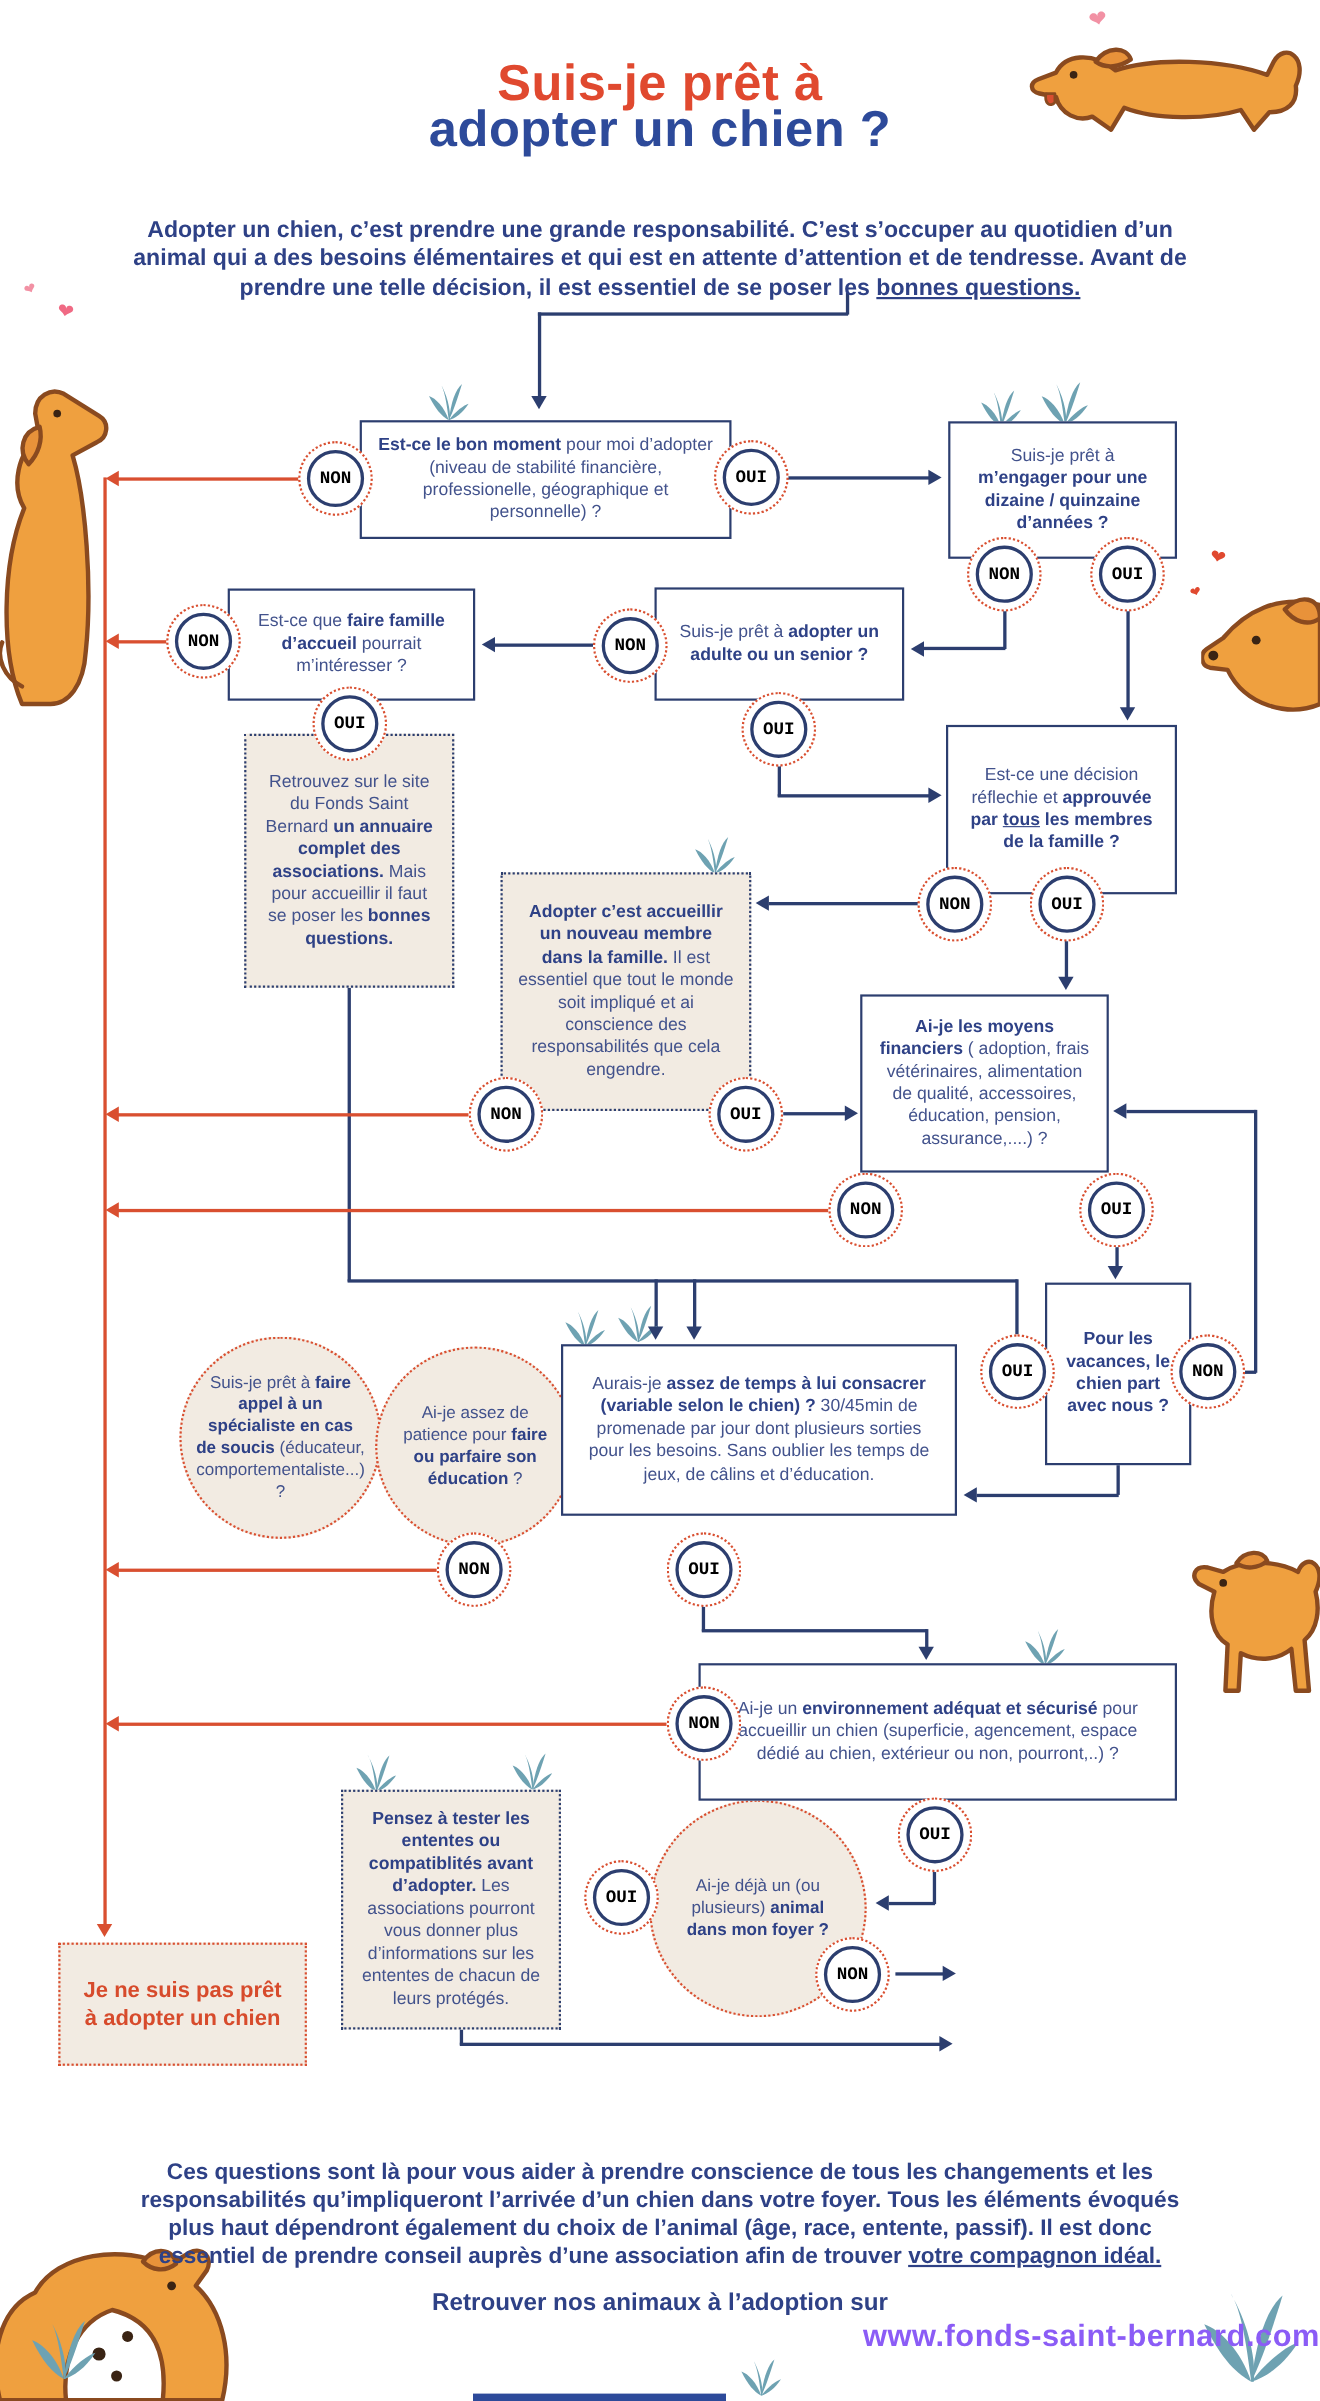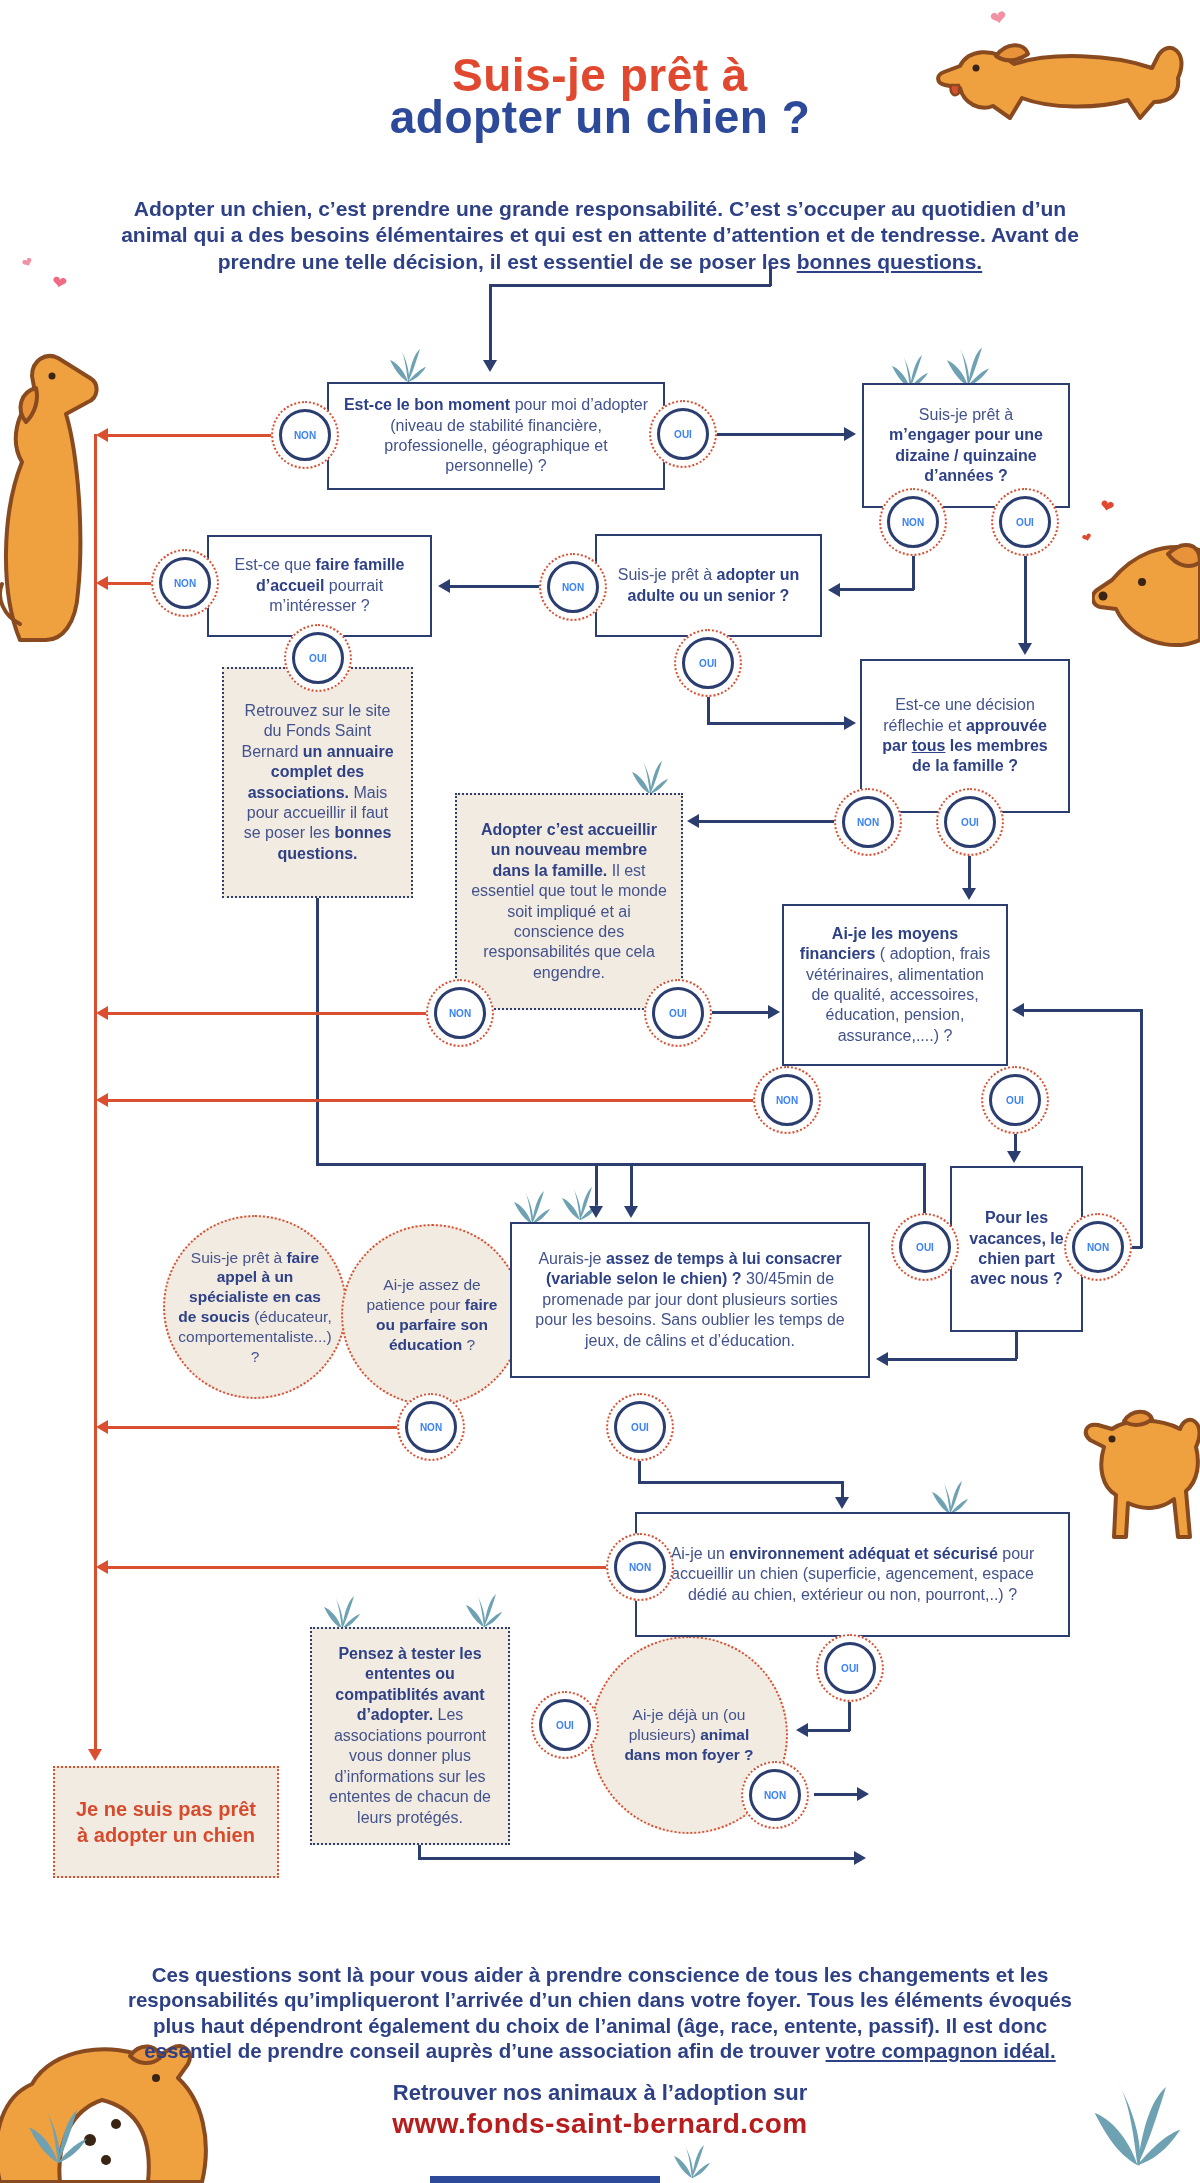--- a/index.html
+++ b/index.html
@@ -8,40 +8,40 @@
   .page { position:relative; width:1200px; height:2183px; margin:0 auto; background:#fff; overflow:hidden; }
 
   
   .title-line { position:absolute; left:0; width:100%; text-align:center; font-weight:800; font-size:46px; letter-spacing:.5px; z-index:6; }
   .t-red { color:#e0492f; }
   .t-navy { color:#2d4a9a; }
   .para { position:absolute; text-align:center; font-weight:bold; color:#2e4186; z-index:6; }
   .intro { left:110px; top:196px; width:980px; font-size:21px; line-height:1.26; }
   .outro { left:110px; top:1962px; width:980px; font-size:20.5px; line-height:1.24; }
   .footer1 { left:0; top:2080px; width:100%; font-size:22px; font-weight:800; color:#2e4186; }
-  .footer2 { left:0; top:2108px; width:100%; font-size:28px; font-weight:800; color:#b91c1c; letter-spacing:.5px; }
+  .footer2 { left:0; top:2108px; width:100%; font-size:28px; font-weight:800; color:#8b5cf6; letter-spacing:.5px;text-align:right; }
   .u { text-decoration:underline; }
   .b { font-weight:bold; color:#2e4186; }
 
   
   .qbox { position:absolute; background:#fff; border:2.5px solid #2c3e6f; display:flex; align-items:center; justify-content:center;
           text-align:center; padding:8px 14px; font-size:16px; line-height:1.28; color:#42528c; z-index:4; }
   .abox { position:absolute; background:#f2ebe2; border:2px dotted #2c3e6f; display:flex; align-items:center; justify-content:center;
           text-align:center; padding:10px 14px; font-size:16px; line-height:1.28; color:#42528c; z-index:4; }
   .abox.reddot { border-color:#d94f30; }
   .outcome { font-size:20px; font-weight:bold; line-height:1.3; }
   .outcome.red { color:#d74b2c; }
   .outcome.navy { color:#2e4186; }
   .bigc { position:absolute; background:#f2ebe2; border:2px dotted #d94f30; border-radius:50%; display:flex; align-items:center;
           justify-content:center; text-align:center; padding:22px; font-size:15.5px; line-height:1.28; color:#42528c; z-index:3; }
 
   .yn { position:absolute; width:68px; height:68px; border:2px dotted #d94f30; border-radius:50%; background:#fff;
         display:flex; align-items:center; justify-content:center; z-index:5; }
   .yn > span { width:52px; height:52px; border:3px solid #2c3e6f; border-radius:50%; background:#fff;
-        display:flex; align-items:center; justify-content:center; font-weight:bold; font-size:10px; color:#3b82f6; }
+        display:flex; align-items:center; justify-content:center; font-weight:bold; font-size:16px; color:#000000;font-family:Liberation Mono, monospace; }
 
   
   .lh { position:absolute; height:2.5px; background:#2c3e6f; z-index:2; }
   .lv { position:absolute; width:2.5px; background:#2c3e6f; z-index:2; }
   .lh.red,.lv.red { background:#d94f30; }
   .ah { position:absolute; width:0; height:0; z-index:3; }
   .a-r { border-top:7px solid transparent; border-bottom:7px solid transparent; border-left:12px solid #2c3e6f; }
   .a-l { border-top:7px solid transparent; border-bottom:7px solid transparent; border-right:12px solid #2c3e6f; }
   .a-d { border-left:7px solid transparent; border-right:7px solid transparent; border-top:12px solid #2c3e6f; }
   .a-l.red { border-right-color:#d94f30; }

